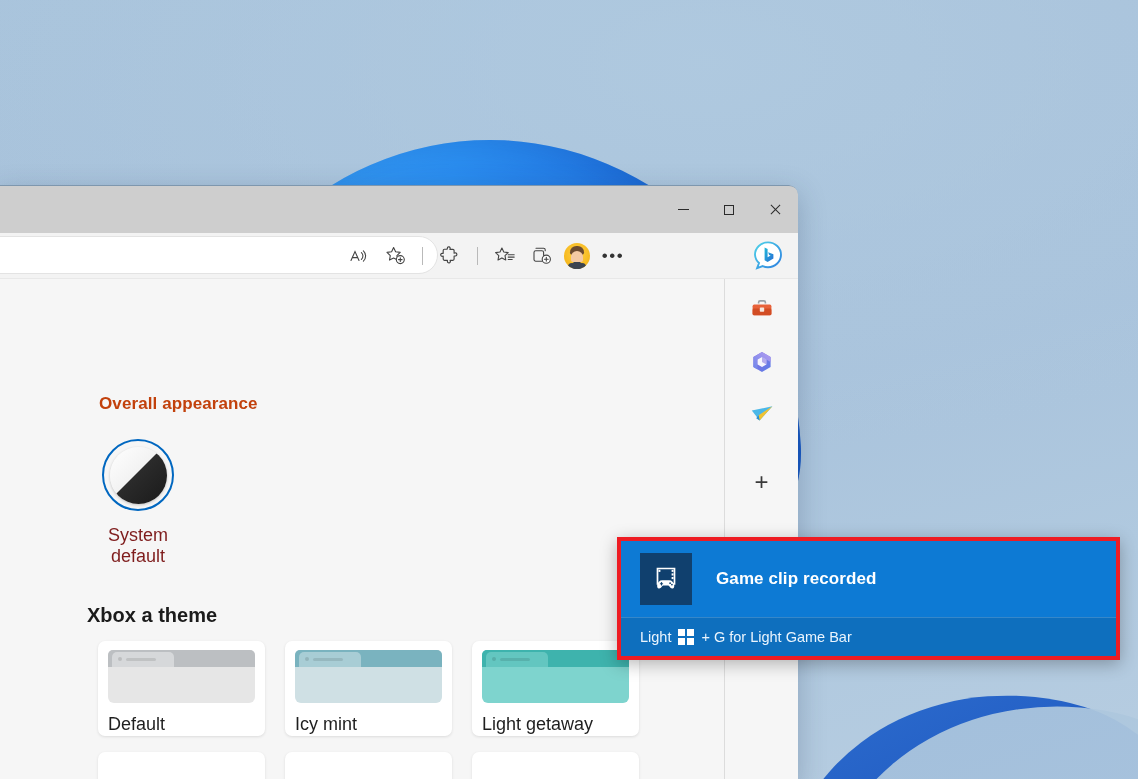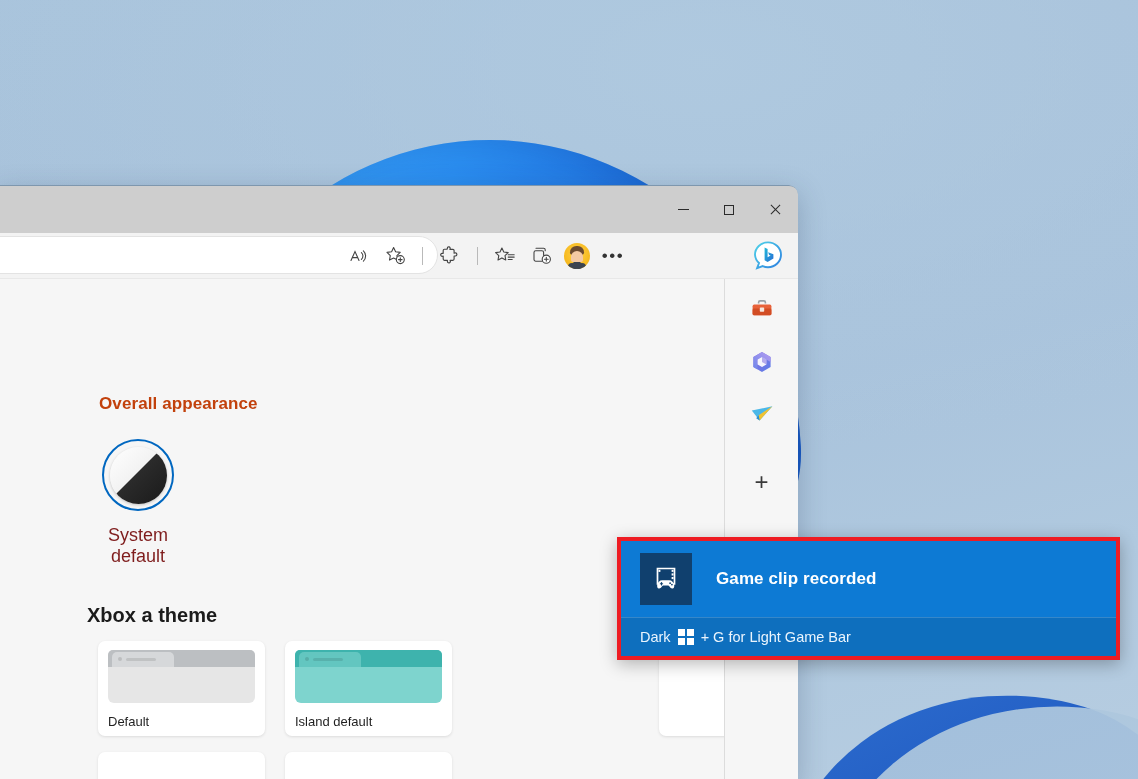--- a/index.html
+++ b/index.html
@@ -239,21 +239,21 @@
     position: absolute; left: 10px; top: 7px;
     width: 4px; height: 4px; border-radius: 50%;
     background: rgba(0,0,0,.12);
   }
   .prev-line {
     position: absolute; left: 18px; top: 7.5px;
     width: 30px; height: 3px; border-radius: 2px;
     background: rgba(0,0,0,.10);
   }
   .theme-name {
-    margin-top: 11px; font-size: 13px; color: #1f1f1f;
+    margin-top: 11px; font-size: 18px; color: #1f1f1f;
   }
 
   
   #toast {
     position: absolute;
     left: 617px; top: 537px;
     width: 503px; height: 123px;
     border: 4px solid #ee1c23;
     background: #0d7ad4;
     box-shadow: 0 4px 16px rgba(0,0,0,.28);
@@ -423,29 +423,38 @@
           <div class="theme-card">
             <div class="theme-prev" style="background:#e6e6e6">
               <div class="prev-bar" style="background:#bcbfc2"></div>
               <div class="prev-tab" style="background:#d6d8da"></div>
               <div class="prev-dot"></div>
               <div class="prev-line"></div>
             </div>
             <div class="theme-name">Default</div>
           </div>
 
+          <div class="theme-card">
+            <div class="theme-prev" style="background:#cfe0e4">
+              <div class="prev-bar" style="background:#7ab3bf"></div>
+              <div class="prev-tab" style="background:#a8cdd5"></div>
+              <div class="prev-dot"></div>
+              <div class="prev-line"></div>
+            </div>
+            <div class="theme-name">Icy mint</div>
+          </div>
 
           <div class="theme-card">
             <div class="theme-prev" style="background:#7ed4ce">
               <div class="prev-bar" style="background:#3eb3ad"></div>
               <div class="prev-tab" style="background:#63c6c0"></div>
               <div class="prev-dot"></div>
               <div class="prev-line"></div>
             </div>
-            <div class="theme-name">Island default</div>
+            <div class="theme-name">Light getaway</div>
           </div>
 
           <div class="theme-card" style="visibility:hidden"></div>
 
           <div class="theme-card"></div>
           <div class="theme-card"></div>
           <div class="theme-card"></div>
         </div>
       </div>
 
@@ -506,21 +515,21 @@
           <path d="M11.2 16.2c-2.6 0-4.6 2.1-5 4.8-.3 1.9.3 3.3 1.7 3.5 1.2.2 2-.7 2.8-1.7.6-.8 1.2-1.2 2.2-1.2h3.6c1 0 1.6.4 2.2 1.2.8 1 1.6 1.9 2.8 1.7 1.4-.2 2-1.6 1.7-3.5-.4-2.7-2.4-4.8-5-4.8Z" fill="#ffffff"></path>
           <rect x="8.8" y="19.2" width="3.4" height="1.1" rx=".5" fill="#10406e"></rect>
           <rect x="9.95" y="18.05" width="1.1" height="3.4" rx=".5" fill="#10406e"></rect>
           <circle cx="19.1" cy="19.2" r=".85" fill="#10406e"></circle>
           <circle cx="20.9" cy="20.6" r=".85" fill="#10406e"></circle>
         </svg>
       </div>
       <div class="toast-title">Game clip recorded</div>
     </div>
     <div class="toast-foot">
-      <span>Dark</span>
+      <span>Light</span>
       <span class="winkey">
         <i></i>
           <i></i>
           <i></i>
           <i></i>
       </span>
       <span>+ G for Light Game Bar</span>
     </div>
   </div>
 </div>

